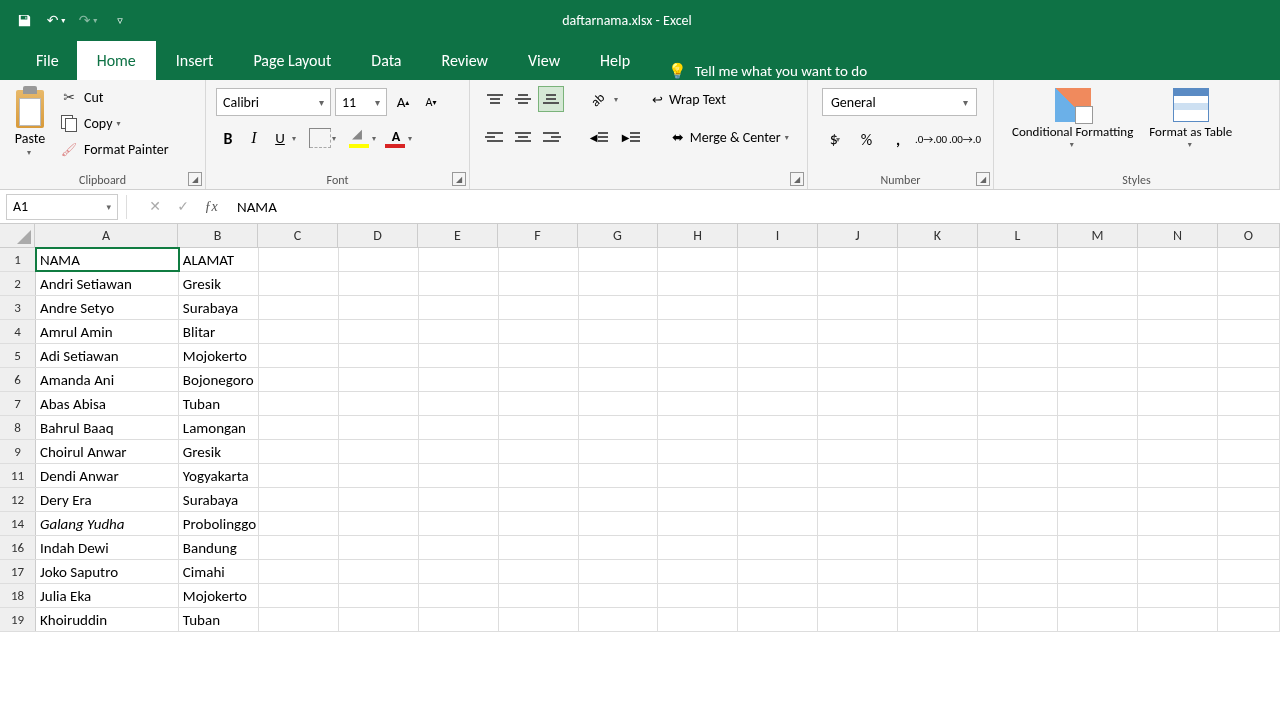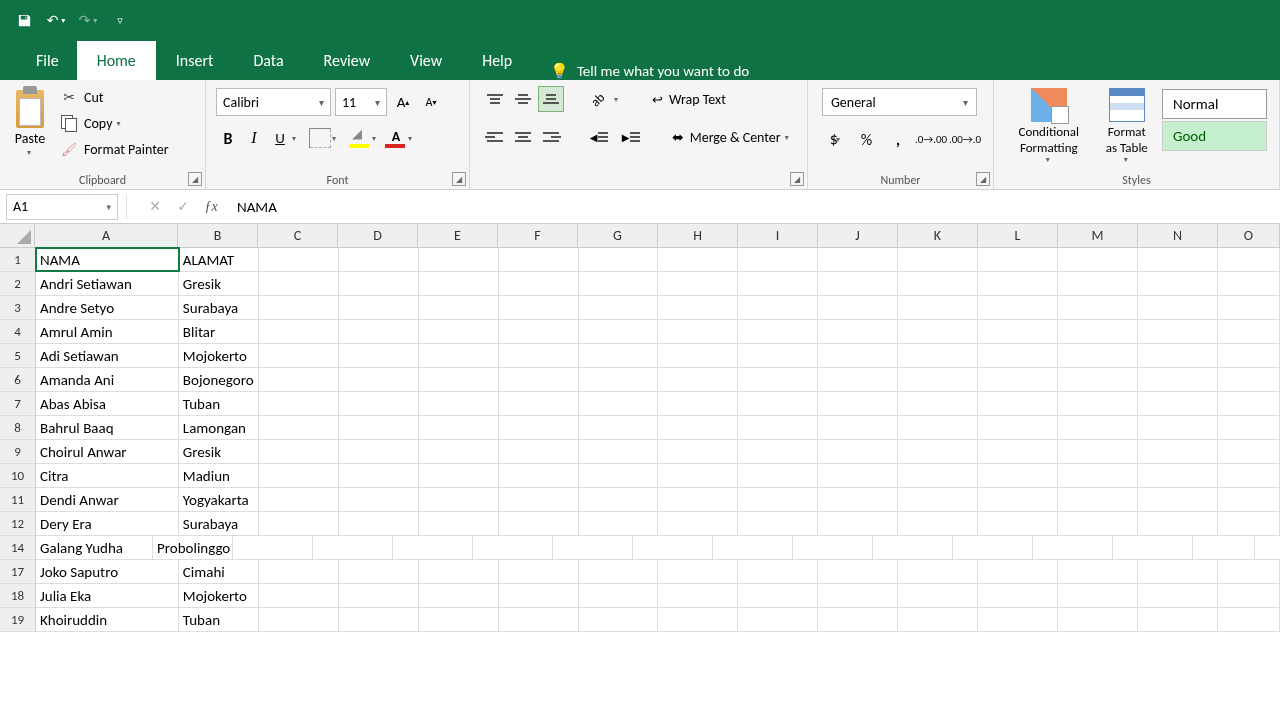--- a/index.html
+++ b/index.html
@@ -115,27 +115,29 @@
   <div class="qat">
     <div class="qat-btn">
         <svg width="15" height="15" viewBox="0 0 16 16">
           <path fill="#fff" d="M2 2h10l2 2v10H2zM4 3v4h7V3zm5 1h1v2H9z"></path>
         </svg>
       </div>
     <div class="qat-btn">↶<span class="dd" style="color:#fff;margin-left:3px">▾</span></div>
     <div class="qat-btn" style="opacity:.5">↷<span class="dd" style="color:#fff;margin-left:3px">▾</span></div>
     <div class="qat-btn" style="font-size:11px">▿</div>
   </div>
+  <div class="title-center">daftarnama.xlsx  -  Excel</div>
   <div style="width:160px"></div>
 </div>
 
 <div class="ribbon-tabs">
   <div class="tab file">File</div>
   <div class="tab active">Home</div>
   <div class="tab">Insert</div>
+  <div class="tab">Page Layout</div>
   <div class="tab">Data</div>
   <div class="tab">Review</div>
   <div class="tab">View</div>
   <div class="tab">Help</div>
   <div class="tellme">
     <span>💡</span>
     <span>Tell me what you want to do</span>
   </div>
 </div>
 
@@ -321,24 +323,20 @@
     <div class="group-content" style="padding:2px 4px;">
       <div class="style-big">
         <div class="style-icon cond-icon"></div>
         <span>Conditional Formatting</span>
           <span class="dd">▾</span>
       </div>
       <div class="style-big">
         <div class="style-icon table-icon"></div>
         <span>Format as Table</span>
           <span class="dd">▾</span>
-      </div>
-      <div style="display:flex;flex-direction:column;padding:2px 0;">
-        <div class="style-cell normal">Normal</div>
-        <div class="style-cell good">Good</div>
       </div>
     </div>
     <div class="group-label">Styles</div>
   </div>
 </div>
 
 <div class="formula-bar">
   <div class="name-box">
     <span>A1</span>
     <span class="chev">▾</span>
@@ -529,38 +527,20 @@
         <div class="cell" style="width: 80px;"></div>
         <div class="cell" style="width: 80px;"></div>
         <div class="cell" style="width: 80px;"></div>
         <div class="cell" style="width: 80px;"></div>
         <div class="cell" style="width: 80px;"></div>
         <div class="cell" style="width: 80px;"></div>
         <div class="cell" style="width: 80px;"></div>
         <div class="cell" style="width: 62px;"></div>
       </div>
       <div class="row">
-        <div class="rh">10</div>
-        <div class="cell" style="width: 143px;">Citra</div>
-        <div class="cell" style="width: 80px;">Madiun</div>
-        <div class="cell" style="width: 80px;"></div>
-        <div class="cell" style="width: 80px;"></div>
-        <div class="cell" style="width: 80px;"></div>
-        <div class="cell" style="width: 80px;"></div>
-        <div class="cell" style="width: 80px;"></div>
-        <div class="cell" style="width: 80px;"></div>
-        <div class="cell" style="width: 80px;"></div>
-        <div class="cell" style="width: 80px;"></div>
-        <div class="cell" style="width: 80px;"></div>
-        <div class="cell" style="width: 80px;"></div>
-        <div class="cell" style="width: 80px;"></div>
-        <div class="cell" style="width: 80px;"></div>
-        <div class="cell" style="width: 62px;"></div>
-      </div>
-      <div class="row">
         <div class="rh">11</div>
         <div class="cell" style="width: 143px;">Dendi Anwar</div>
         <div class="cell" style="width: 80px;">Yogyakarta</div>
         <div class="cell" style="width: 80px;"></div>
         <div class="cell" style="width: 80px;"></div>
         <div class="cell" style="width: 80px;"></div>
         <div class="cell" style="width: 80px;"></div>
         <div class="cell" style="width: 80px;"></div>
         <div class="cell" style="width: 80px;"></div>
         <div class="cell" style="width: 80px;"></div>
@@ -584,22 +564,40 @@
         <div class="cell" style="width: 80px;"></div>
         <div class="cell" style="width: 80px;"></div>
         <div class="cell" style="width: 80px;"></div>
         <div class="cell" style="width: 80px;"></div>
         <div class="cell" style="width: 80px;"></div>
         <div class="cell" style="width: 80px;"></div>
         <div class="cell" style="width: 62px;"></div>
       </div>
       <div class="row">
         <div class="rh">14</div>
-        <div class="cell" style="width: 117px;">Galang Yudha</div>
+        <div class="cell" style="width: 143px; font-style: italic;">Galang Yudha</div>
         <div class="cell" style="width: 80px;">Probolinggo</div>
+        <div class="cell" style="width: 80px;"></div>
+        <div class="cell" style="width: 80px;"></div>
+        <div class="cell" style="width: 80px;"></div>
+        <div class="cell" style="width: 80px;"></div>
+        <div class="cell" style="width: 80px;"></div>
+        <div class="cell" style="width: 80px;"></div>
+        <div class="cell" style="width: 80px;"></div>
+        <div class="cell" style="width: 80px;"></div>
+        <div class="cell" style="width: 80px;"></div>
+        <div class="cell" style="width: 80px;"></div>
+        <div class="cell" style="width: 80px;"></div>
+        <div class="cell" style="width: 80px;"></div>
+        <div class="cell" style="width: 62px;"></div>
+      </div>
+      <div class="row">
+        <div class="rh">16</div>
+        <div class="cell" style="width: 143px;">Indah Dewi</div>
+        <div class="cell" style="width: 80px;">Bandung</div>
         <div class="cell" style="width: 80px;"></div>
         <div class="cell" style="width: 80px;"></div>
         <div class="cell" style="width: 80px;"></div>
         <div class="cell" style="width: 80px;"></div>
         <div class="cell" style="width: 80px;"></div>
         <div class="cell" style="width: 80px;"></div>
         <div class="cell" style="width: 80px;"></div>
         <div class="cell" style="width: 80px;"></div>
         <div class="cell" style="width: 80px;"></div>
         <div class="cell" style="width: 80px;"></div>

